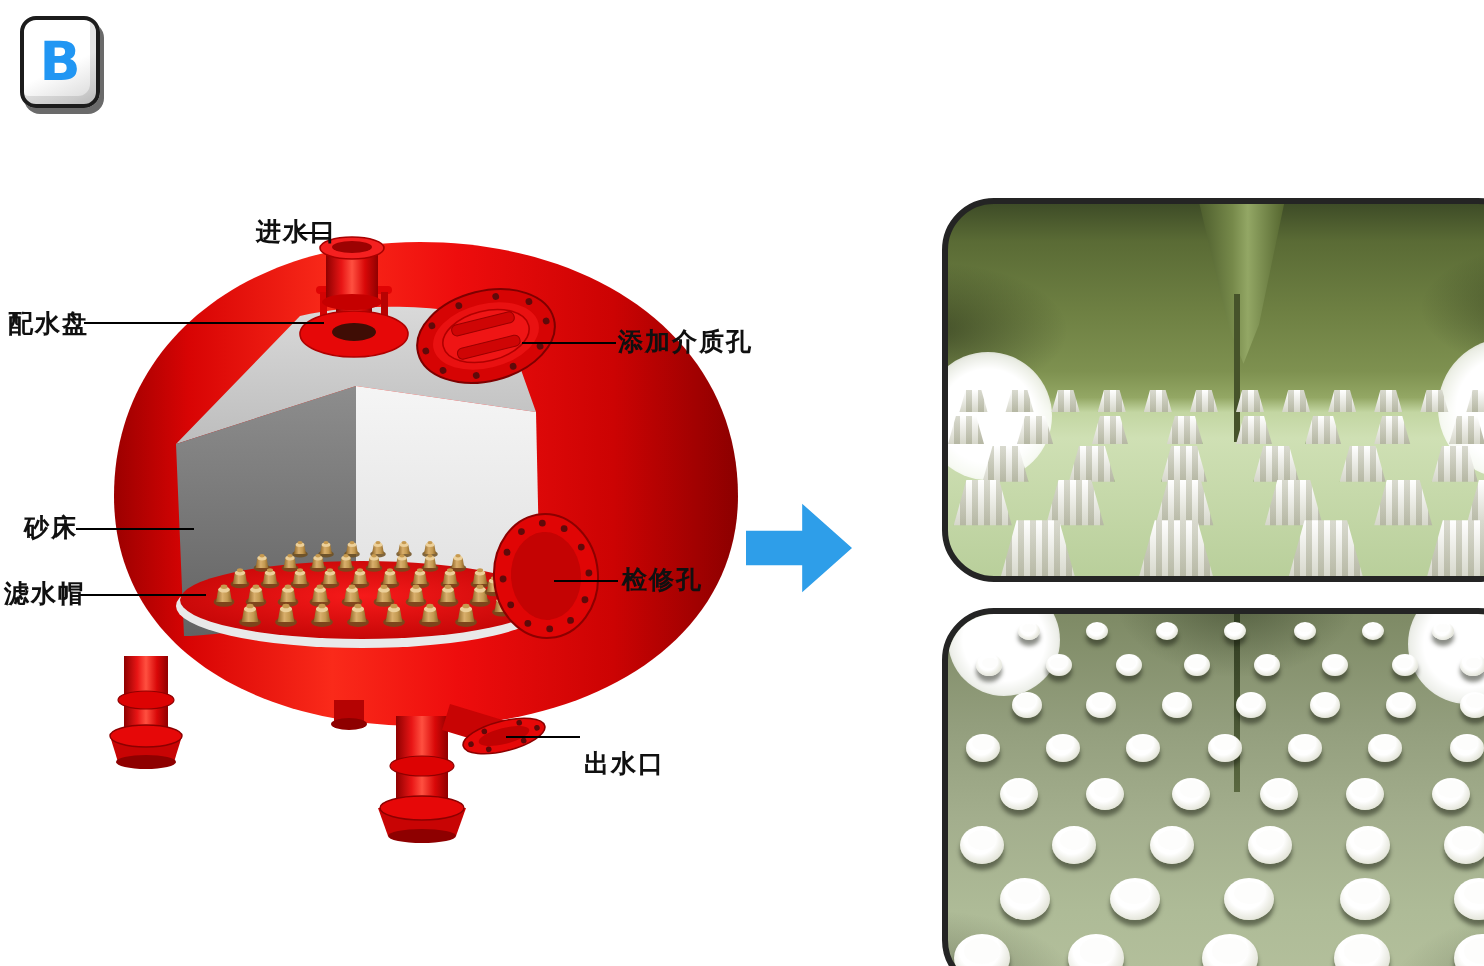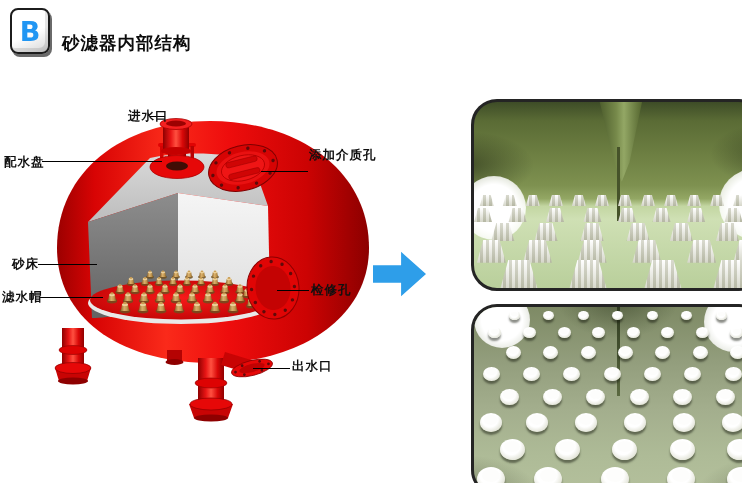--- a/index.html
+++ b/index.html
@@ -15,25 +15,25 @@
   .keycap span{font-size:27px;font-weight:700;color:var(--badge_blue);line-height:1;}
   .page-title{position:absolute;left:62px;top:31px;font-size:17.5px;font-weight:700;
               color:#0c0c0c;letter-spacing:1px;}
 
   
   .lbl{position:absolute;font-size:12.5px;font-weight:600;color:#101010;
        letter-spacing:1px;white-space:nowrap;line-height:1.1;}
   .lead{position:absolute;height:0;border-top:1.3px solid #000;}
   .lbl-inlet{left:128px;top:109px;}   .lead-inlet{left:150px;top:116px;width:15px;}
   .lbl-dist{left:4px;top:155px;}      .lead-dist{left:42px;top:161px;width:120px;}
-  .lbl-media{left:309px;top:148px;text-align:right;}   .lead-media{left:261px;top:171px;width:47px;}
+  .lbl-media{left:309px;top:164px;text-align:right;}   .lead-media{left:261px;top:171px;width:47px;}
   .lbl-sand{left:12px;top:257px;}     .lead-sand{left:38px;top:264px;width:59px;}
   .lbl-cap{left:2px;top:290px;}       .lead-cap{left:40px;top:297px;width:63px;}
   .lbl-man{left:311px;top:283px;}     .lead-man{left:277px;top:290px;width:32px;}
-  .lbl-out{left:292px;top:361px;font-family:Liberation Mono, monospace;}     .lead-out{left:253px;top:368px;width:37px;}
+  .lbl-out{left:292px;top:375px;}     .lead-out{left:253px;top:368px;width:37px;}
 
   .tank-svg{position:absolute;left:0;top:0;}
 
   
   .arrow{position:absolute;left:373px;top:247px;width:53px;height:54px;
          background:var(--arrow_blue);
          clip-path:polygon(0 34%,53% 34%,53% 9%,100% 50%,53% 91%,53% 66%,0 66%);}
 
   
   .photo{position:absolute;width:294px;height:192px;border:3px solid #242424;
@@ -74,21 +74,20 @@
         background:#fdfdfb;border-radius:50%;opacity:.85;}
 </style>
 </head>
 <body>
 
 <div class="stage">
 
   <div class="keycap">
     <span>B</span>
   </div>
-  <div class="page-title">砂滤器内部结构</div>
 
   <svg class="tank-svg" width="742" height="483" viewBox="0 0 742 483">
     <defs>
       <linearGradient id="gRed" x1="0" y1="0" x2="1" y2="0">
         <stop offset="0" stop-color="#9c0000"></stop>
           <stop offset="0.12" stop-color="#d80404"></stop>
         <stop offset="0.35" stop-color="#fa2a1a"></stop>
           <stop offset="0.55" stop-color="#ee0d0d"></stop>
         <stop offset="0.8" stop-color="#cc0303"></stop>
           <stop offset="1" stop-color="#8c0000"></stop>

